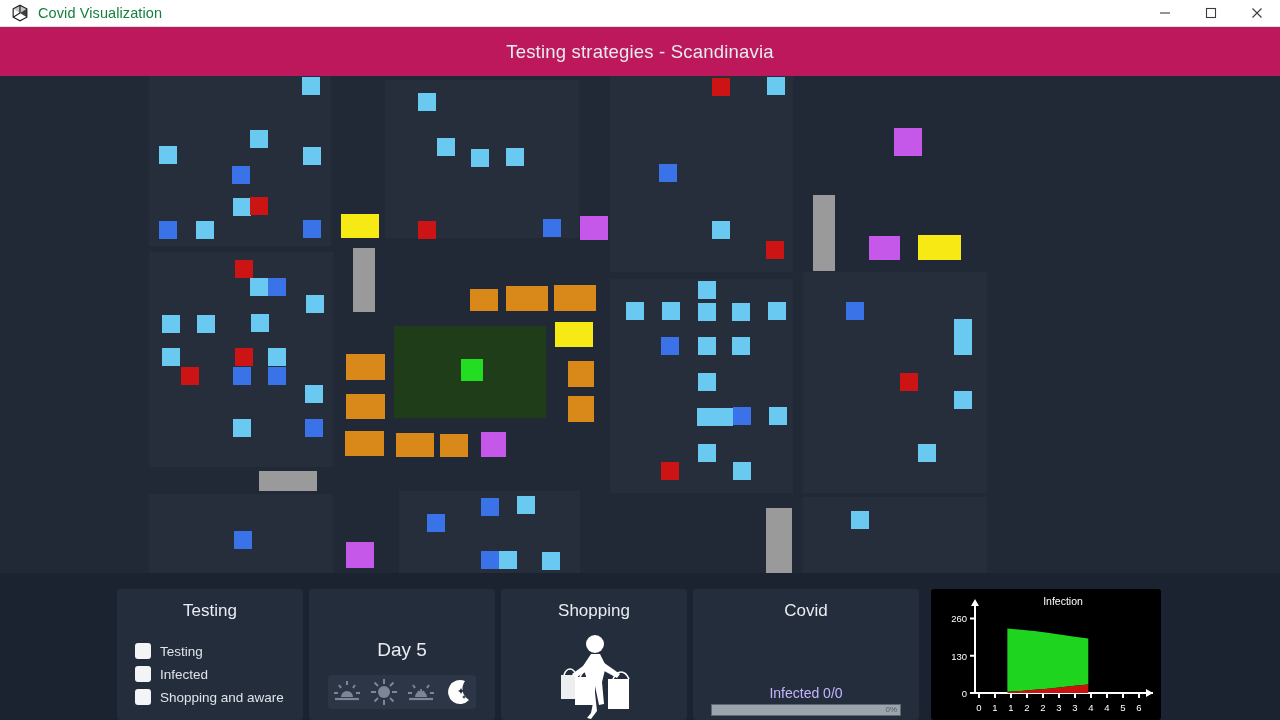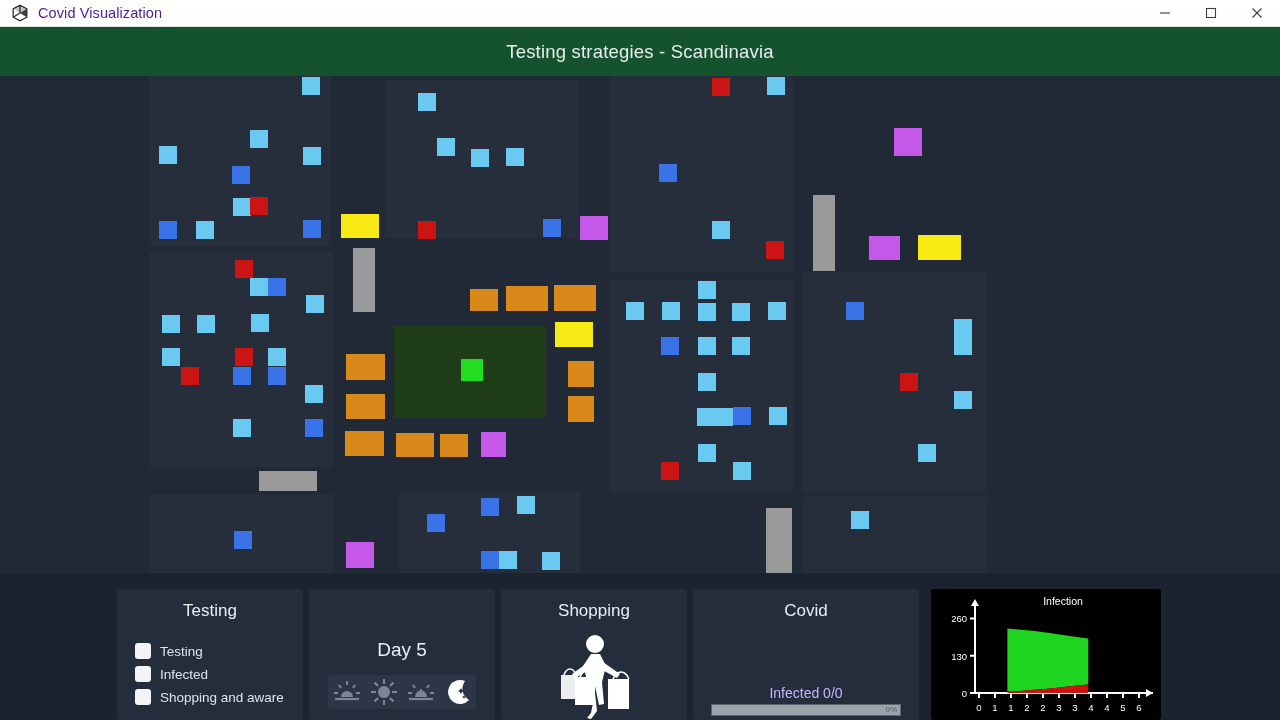--- a/index.html
+++ b/index.html
@@ -18,37 +18,37 @@
     background: #ffffff;
     display: flex; align-items: center;
     border-bottom: 1px solid #e2e2e2;
   }
   #titlebar .unity-logo {
     width: 20px; height: 20px;
     margin-left: 10px; margin-right: 8px;
     flex: 0 0 auto;
   }
   #titlebar .win-title {
-    font-size: 14.5px; color: #4c1d95;
+    font-size: 14.5px; color: #15803d;
     letter-spacing: .1px;
     white-space: nowrap;
   }
   #titlebar .spacer { flex: 1 1 auto; }
   .win-btn {
     width: 46px; height: 27px;
     display: flex; align-items: center; justify-content: center;
     color: #3c3c3c;
   }
   .win-btn svg { display: block; }
 
   
   #app-header {
     position: absolute; top: 27px; left: 0;
     width: 1280px; height: 49px;
-    background: #14532d;
+    background: #be185d;
     display: flex; align-items: center; justify-content: center;
   }
   #app-header .header-title {
     font-size: 18.5px; color: #e7ebef;
     letter-spacing: .2px;
   }
 
   
   #map {
     position: absolute; top: 76px; left: 0;

